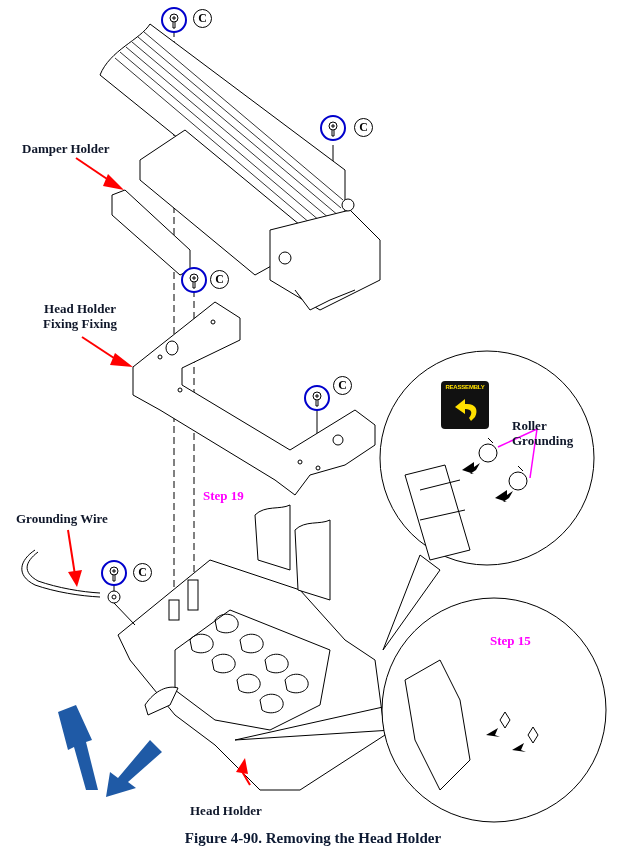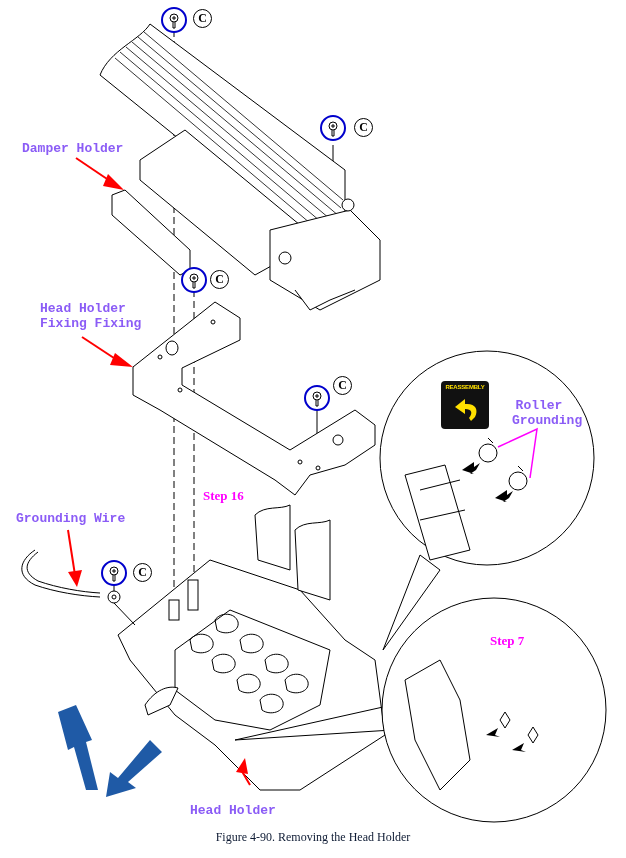--- a/index.html
+++ b/index.html
@@ -1,20 +1,20 @@
 <!DOCTYPE html>
 <html><head>
 <meta charset="utf-8">
 <style>
   html, body { margin:0; padding:0; background:#ffffff; }
   body { width:626px; height:858px; position:relative; overflow:hidden; font-family:"Liberation Serif", serif; }
   svg.fig { position:absolute; left:0; top:0; }
-  .lbl { position:absolute; font-family:Liberation Mono, monospace; font-weight:bold; font-size:13px; color:#8b5cf6; white-space:nowrap; line-height:15px; }
+  .lbl { position:absolute; font-family:Liberation Serif, serif; font-weight:bold; font-size:13px; color:#0f172a; white-space:nowrap; line-height:15px; }
   .step { position:absolute; font-family:"Liberation Serif", serif; font-weight:bold; font-size:13px; color:#ff00ff; white-space:nowrap; }
-  .caption { position:absolute; left:0; width:626px; top:830px; text-align:center; font-family:"Liberation Serif", serif; font-weight:normal; font-size:12px; color:#0d1a33; }
+  .caption { position:absolute; left:0; width:626px; top:830px; text-align:center; font-family:"Liberation Serif", serif; font-weight:bold; font-size:15px; color:#0d1a33; }
   .cmark { position:absolute; width:17px; height:17px; border:1px solid #000; border-radius:50%; font-family:"Liberation Serif", serif; font-weight:bold; font-size:12px; text-align:center; line-height:17px; color:#000; background:#fff; }
   .reassembly { position:absolute; left:441px; top:381px; width:48px; height:48px; background:#111; border-radius:4px; }
   .reassembly .txt { position:absolute; left:0; top:3px; width:48px; text-align:center; font-family:"Liberation Sans", sans-serif; font-weight:bold; font-size:6px; color:#ffe000; letter-spacing:-0.2px; }
 </style>
 </head>
 <body>
 
 <svg class="fig" width="626" height="858" viewBox="0 0 626 858" xmlns="http://www.w3.org/2000/svg">
 
   <g stroke="#000" stroke-width="1" fill="none">
@@ -169,27 +169,27 @@
 <div class="cmark" style="left:333px;top:376px;">C</div>
 <div class="cmark" style="left:133px;top:563px;">C</div>
 
 <div class="lbl" style="left:22px;top:141px;">Damper Holder</div>
 <div class="lbl" style="left:40px;top:301px;text-align:center;width:80px;">
   <div>Head Holder</div>
   <div>Fixing Fixing</div>
 </div>
 <div class="lbl" style="left:16px;top:511px;">Grounding Wire</div>
 <div class="lbl" style="left:190px;top:803px;">Head Holder</div>
-<div class="lbl" style="left:512px;top:398px;text-align:center;width:54px;">
+<div class="lbl" style="left:512px;top:418px;text-align:left;width:54px;">
   <div>Roller</div>
   <div>Grounding</div>
 </div>
 
-<div class="step" style="left:203px;top:488px;">Step 16</div>
-<div class="step" style="left:490px;top:633px;">Step 7</div>
+<div class="step" style="left:203px;top:488px;">Step 19</div>
+<div class="step" style="left:490px;top:633px;">Step 15</div>
 
 <div class="reassembly">
   <div class="txt">REASSEMBLY</div>
   <svg width="48" height="48" style="position:absolute;left:0;top:0;">
     <path d="M14,26 L24,18 L24,23 C34,22 38,28 34,36 L30,40 L28,37 C32,32 31,28 24,28 L24,33 Z" fill="#ffe000"></path>
   </svg>
 </div>
 
 <div class="caption">Figure 4-90.  Removing the Head Holder</div>
 

